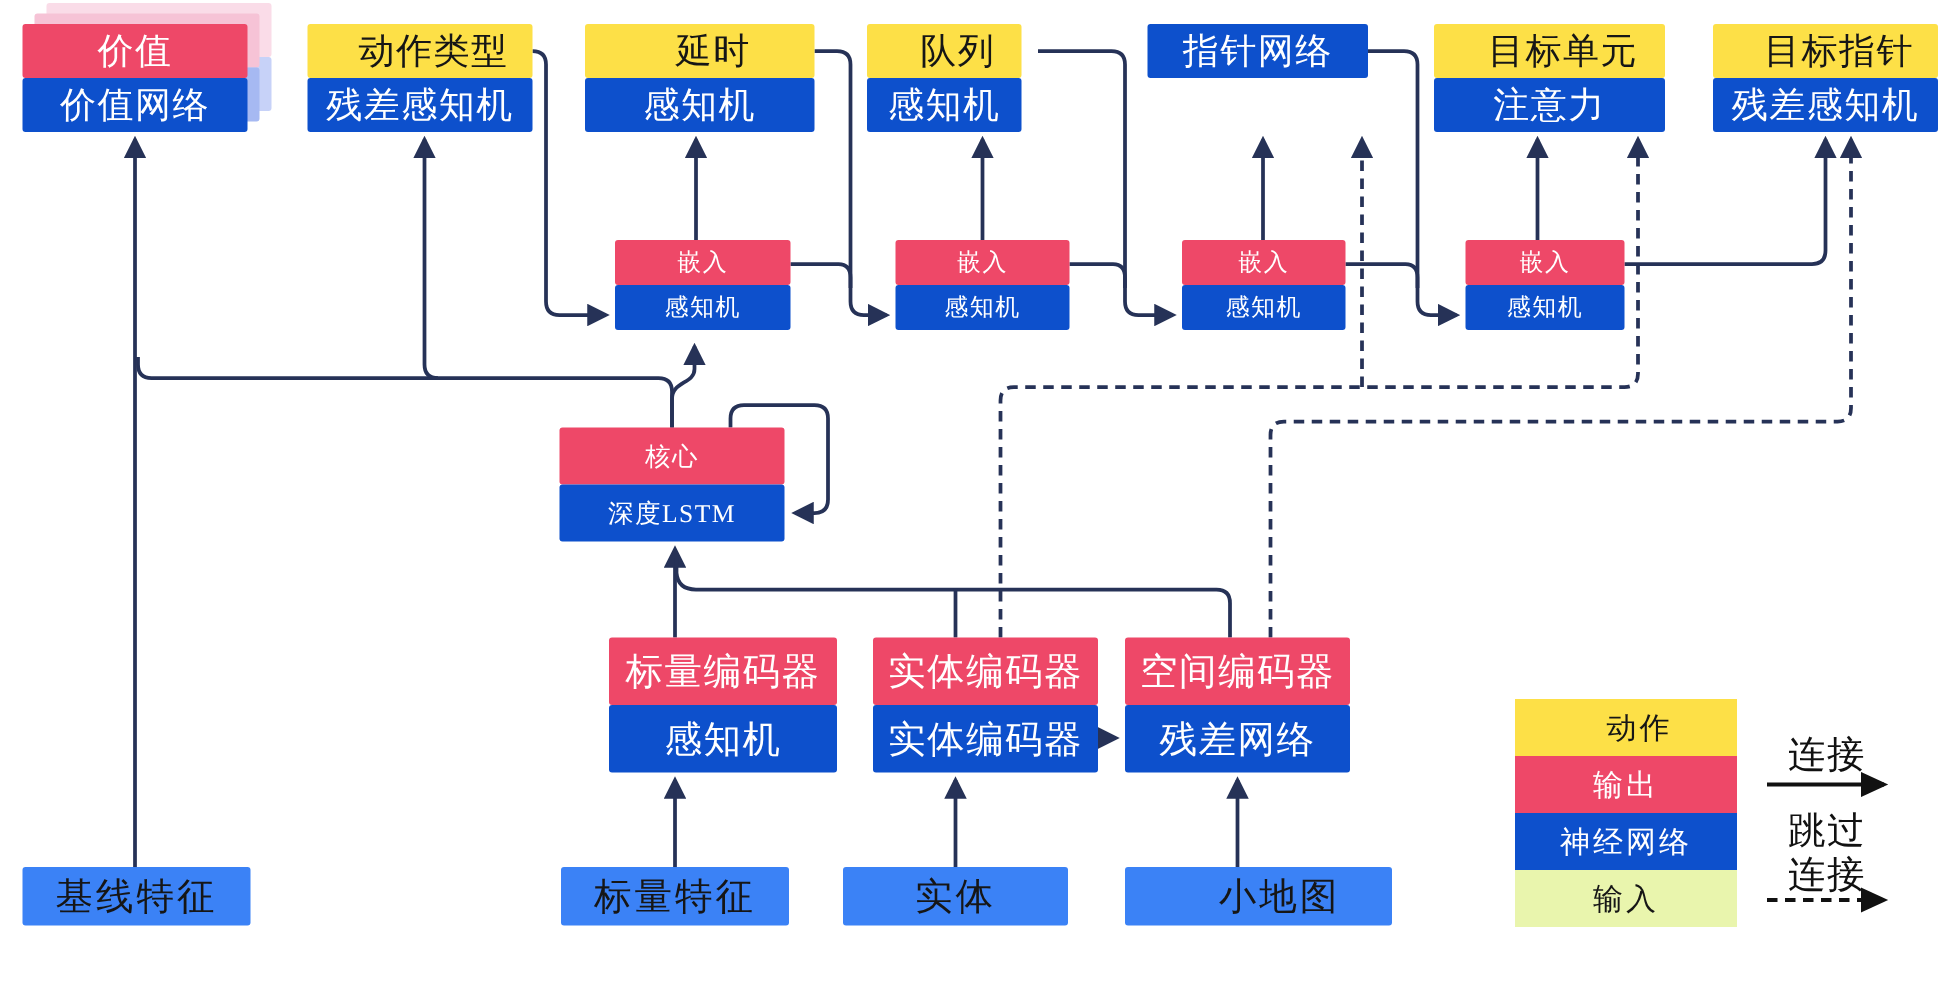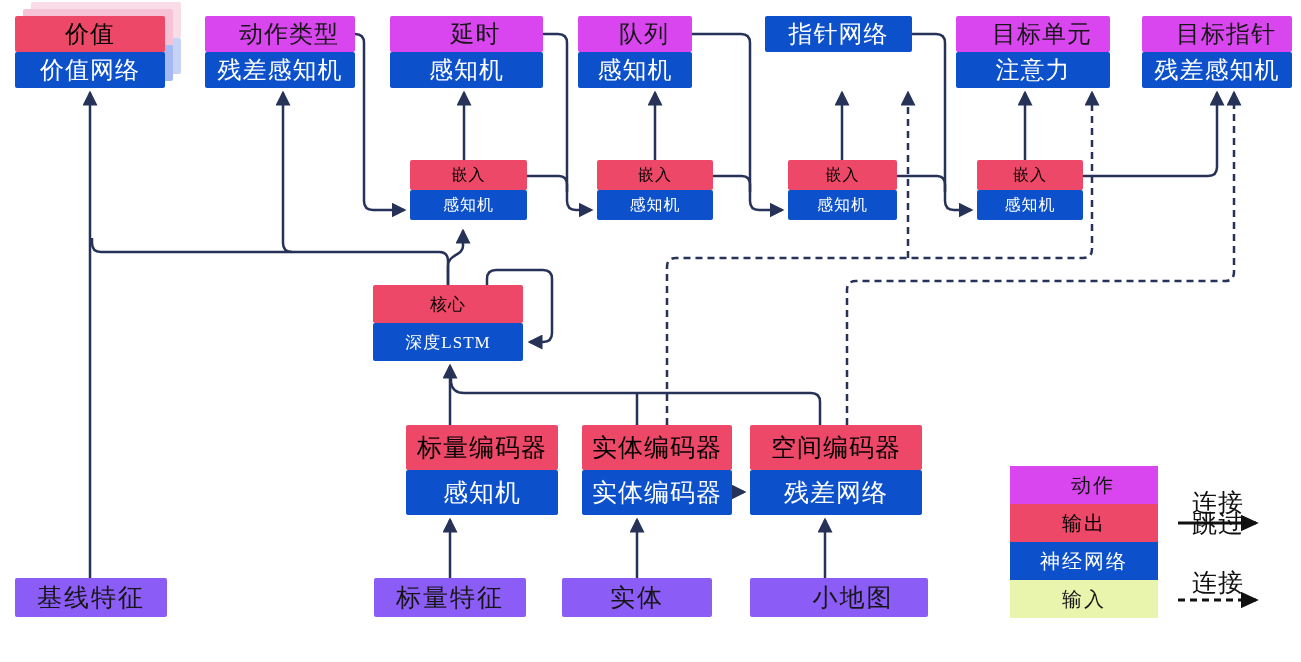--- a/index.html
+++ b/index.html
@@ -6,31 +6,31 @@
   #canvas{
     position:relative;width:1301px;height:662px;background:#ffffff;overflow:hidden;
     font-family:"Liberation Serif","DejaVu Serif",serif;
   }
   #wires{position:absolute;left:0;top:0;width:1301px;height:662px;}
   .node{position:absolute;text-align:center;}
   .half{
     display:flex;align-items:center;justify-content:center;
     border-radius:2px;letter-spacing:1px;white-space:nowrap;
   }
-  .c-action{background:#d946ef;color:#161616;padding-left:18px;}
-  .c-output{background:#ee4868;color:#000000;}
+  .c-action{background:#fde047;color:#161616;padding-left:18px;}
+  .c-output{background:#ee4868;color:#ffffff;}
   .c-net{background:#0d50cc;color:#ffffff;}
   .c-input{background:#e9f5ad;color:#161616;}
   .r-head .half{height:36px;font-size:24px;}
   .r-embed .half{height:30px;font-size:16px;}
   .r-core .half{height:38px;font-size:17px;}
   .r-enc .half{height:45px;font-size:25px;}
   .input-box{
     position:absolute;height:39px;display:flex;align-items:center;justify-content:center;
-    background:#8b5cf6;color:#161616;font-size:25px;letter-spacing:2px;border-radius:2px;
+    background:#3b82f6;color:#161616;font-size:25px;letter-spacing:2px;border-radius:2px;
   }
   .vshadow{position:absolute;border-radius:2px;}
   .vshadow div{height:36px;border-radius:2px;}
   .legend-row{
     height:38px;display:flex;align-items:center;justify-content:center;
     font-size:20px;letter-spacing:2px;
   }
   .legend-label{
     position:absolute;font-size:25px;color:#111111;letter-spacing:1px;
     text-align:center;width:80px;
@@ -101,21 +101,21 @@
     <div class="half c-net">价值网络</div>
   </div>
   <div class="node r-head" style="left:205px;top:16px;width:150px;">
     <div class="half c-action">动作类型</div>
     <div class="half c-net">残差感知机</div>
   </div>
   <div class="node r-head" style="left:390px;top:16px;width:153px;">
     <div class="half c-action">延时</div>
     <div class="half c-net">感知机</div>
   </div>
-  <div class="node r-head" style="left:578px;top:16px;width:114px;border-radius:27px;">
+  <div class="node r-head" style="left:578px;top:16px;width:103px;border-radius:27px;">
     <div class="half c-action">队列</div>
     <div class="half c-net">感知机</div>
   </div>
   <div class="node r-head" style="left:765px;top:16px;width:147px;">
     <div class="half c-net">指针网络</div>
   </div>
   <div class="node r-head" style="left:956px;top:16px;width:154px;">
     <div class="half c-action">目标单元</div>
     <div class="half c-net">注意力</div>
   </div>
@@ -147,33 +147,33 @@
   </div>
 
   <div class="node r-enc" style="left:374px;top:425px;width:152px;margin-left:32px;">
     <div class="half c-output">标量编码器</div>
     <div class="half c-net">感知机</div>
   </div>
   <div class="node r-enc" style="left:562px;top:425px;width:150px;margin-left:20px;">
     <div class="half c-output">实体编码器</div>
     <div class="half c-net">实体编码器</div>
   </div>
-  <div class="node r-enc" style="left:750px;top:425px;width:172px;">
+  <div class="node r-enc" style="left:750px;top:425px;width:150px;">
     <div class="half c-output">空间编码器</div>
     <div class="half c-net">残差网络</div>
   </div>
 
   <div class="input-box" style="left:15px;top:578px;width:152px;">基线特征</div>
   <div class="input-box" style="left:374px;top:578px;width:152px;">标量特征</div>
   <div class="input-box" style="left:562px;top:578px;width:150px;">实体</div>
   <div class="input-box" style="left:750px;top:578px;width:150px;padding-left:28px;">小地图</div>
 
   <div class="node" style="left:1010px;top:466px;width:148px;">
     <div class="legend-row c-action">动作</div>
     <div class="legend-row c-output">输出</div>
     <div class="legend-row c-net">神经网络</div>
     <div class="legend-row c-input">输入</div>
   </div>
   <div class="legend-label" style="left:1178px;top:486px;">连接</div>
-  <div class="legend-label" style="left:1178px;top:507px;">跳过</div>
+  <div class="legend-label" style="left:1178px;top:537px;">跳过</div>
   <div class="legend-label" style="left:1178px;top:566px;">连接</div>
 
 </div>
 
 </body></html>

